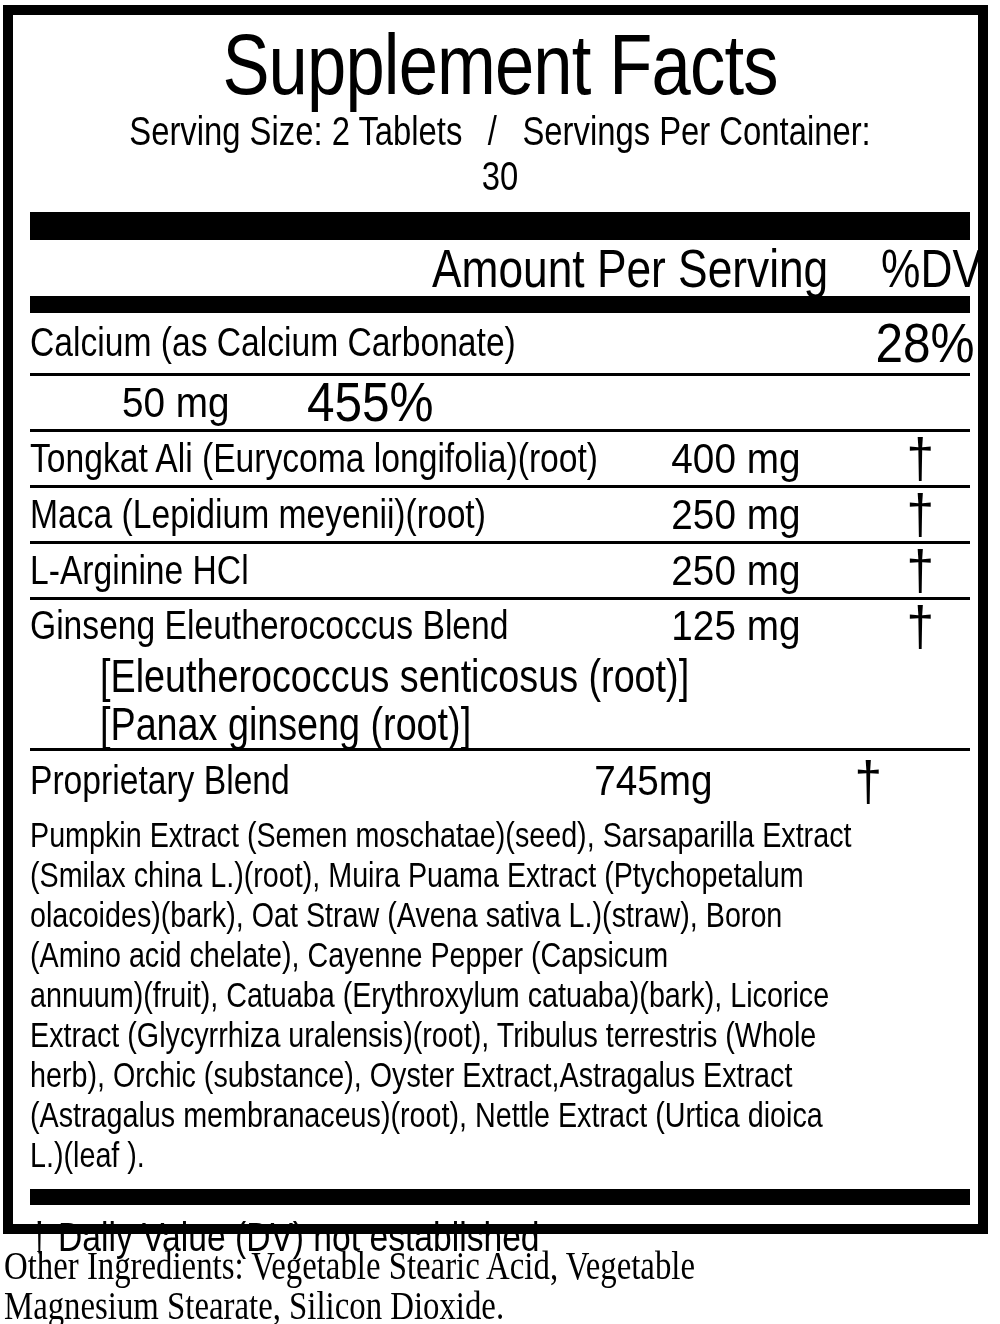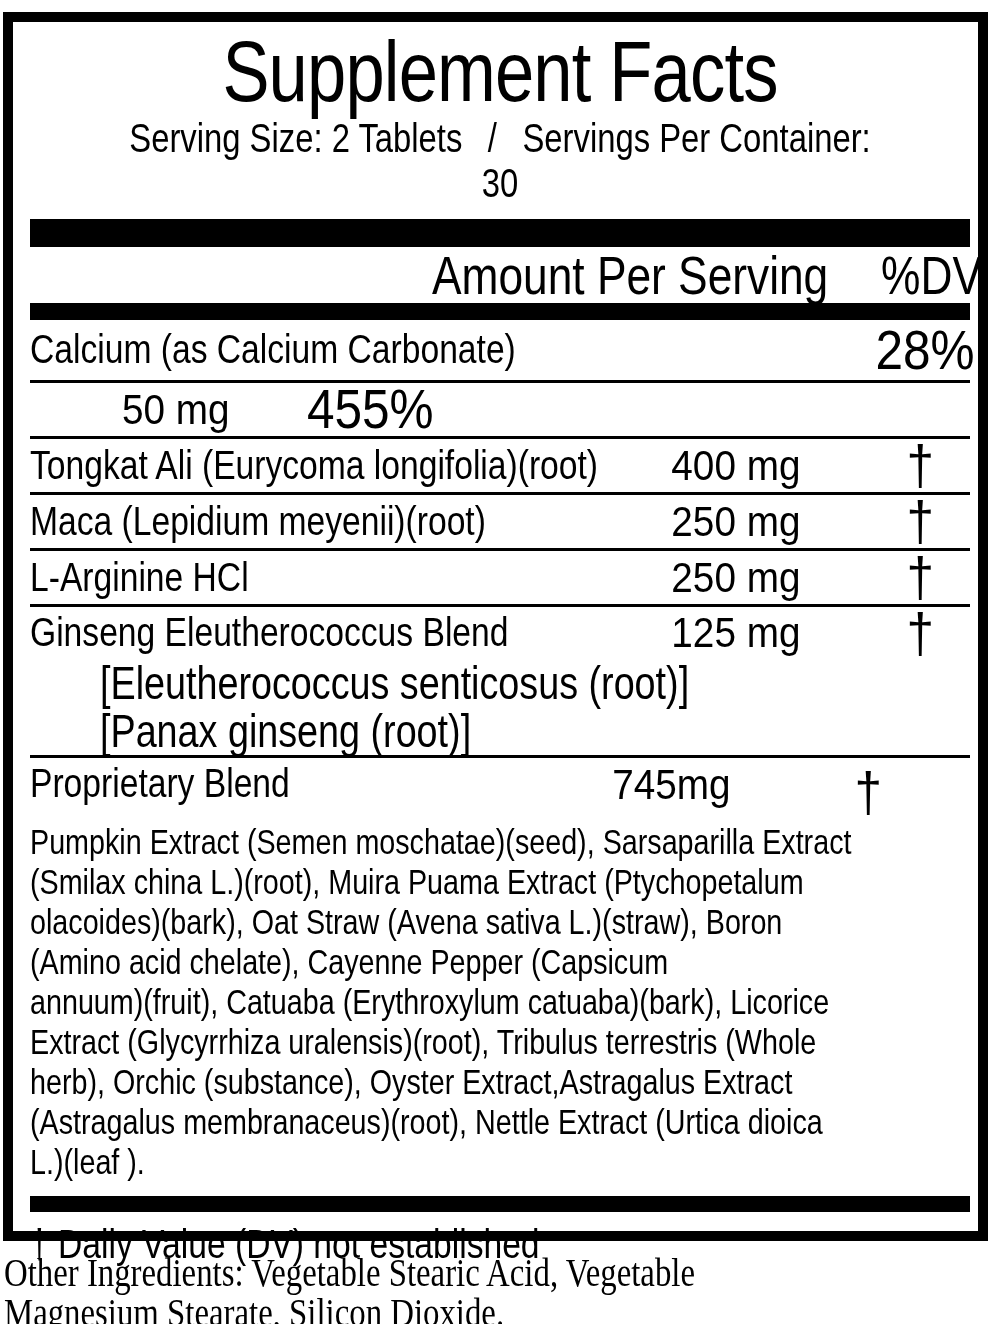--- a/index.html
+++ b/index.html
@@ -8,21 +8,21 @@
     margin:0; padding:0;
     width:1000px; height:1324px;
     background:var(--paper);
     color:var(--ink);
     font-family:"Liberation Sans", sans-serif;
     overflow:hidden;
   }
 
   
   .panel {
-    margin:12px 0 0 3px;
+    margin:5px 0 0 3px;
     width:985px; height:1229px;
     border:10px solid var(--ink);
   }
   .inner {
     width:100%; height:100%;
     padding:0 8px 0 17px;
   }
 
   
   .cond   { display:inline-block; transform:scaleX(.82); transform-origin:0 50%;   white-space:nowrap; }
@@ -62,21 +62,21 @@
   .row-noline { border-bottom:none; height:52px; }
   .cell-name { flex:1; min-width:0; overflow:visible; }
   .cell-amt  { width:200px; text-align:right; font-size:43px; }
   .cell-amt > span { transform:scaleX(.9); }
   .cell-dv   { width:100px; margin-left:70px; text-align:center; font-size:55px; }
   .cell-dv > span { transform:scaleX(.9); }
 
   .ginseng-block { border-bottom:3px solid var(--ink); }
   .subline { height:48px; display:flex; align-items:center; padding-left:70px; font-size:46px; }
 
-  .prop-row { display:flex; align-items:flex-start; height:56px; margin-top:2px; font-size:41px; }
+  .prop-row { display:flex; align-items:center; height:56px; margin-top:2px; font-size:41px;gap:18px; }
   .prop-row .cell-amt { width:200px; }
   .prop-row .cell-dv  { width:100px; margin-left:88px; margin-right:52px; }
 
   .para { margin-top:6px; font-size:35px; line-height:40px; }
 
   .footnote { padding-top:0; height:56px; display:flex; align-items:flex-end; font-size:41px; }
 
   .other { margin:12px 0 0 4px; font-size:40px; line-height:40px;font-family:Liberation Serif, serif; }
 </style>
 </head>

